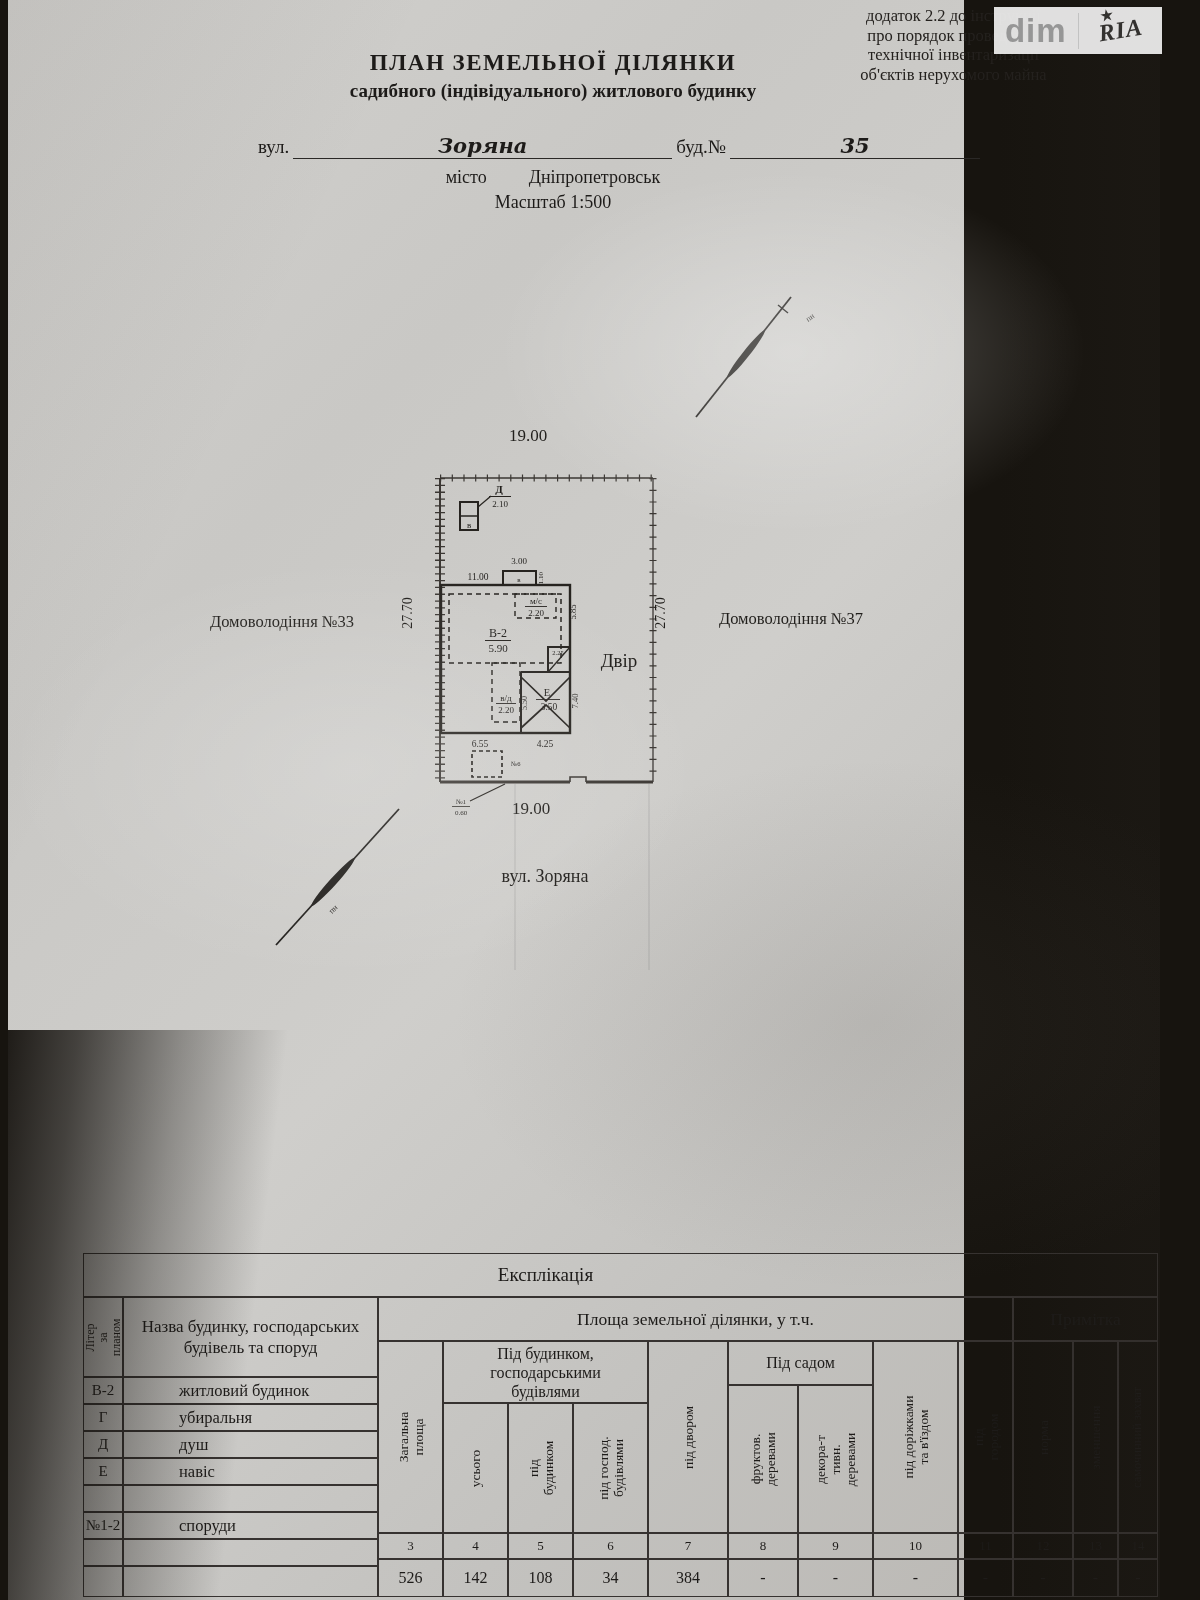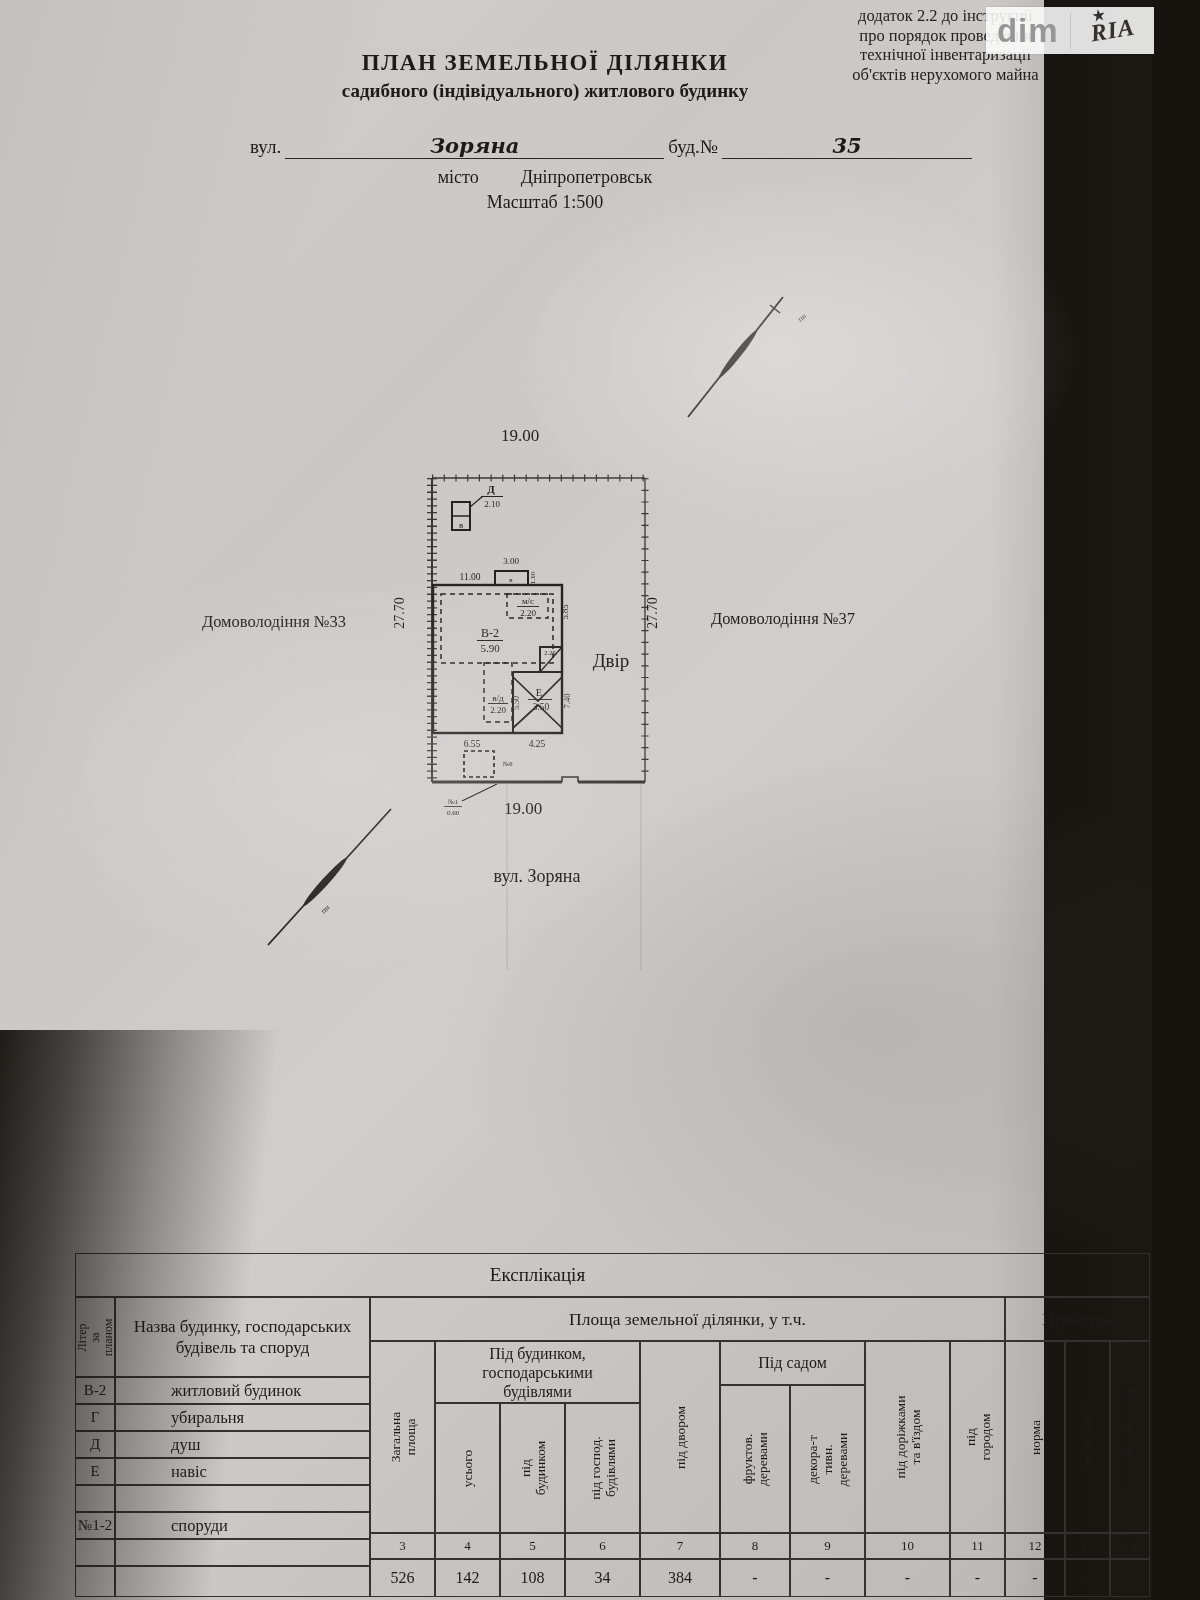--- a/index.html
+++ b/index.html
@@ -1,18 +1,18 @@
 <!DOCTYPE html>
 <html><head>
 <meta charset="utf-8">
 <style>
   html,body{margin:0;padding:0;}
   body{width:1200px;height:1600px;position:relative;background:#17140f;overflow:hidden;
        font-family:"Liberation Serif", serif;color:#1d1b19;}
-  #paper{position:absolute;left:0;top:0;width:1044px;height:1600px;
+  #paper{position:absolute;left:8px;top:0;width:956px;height:1600px;
          background:linear-gradient(135deg,#d2d1ce 0%,#c9c8c5 30%,#cfcecb 55%,#c3c2bf 80%,#bcbab6 100%);}
   #shading{position:absolute;left:0;top:0;width:1152px;height:1600px;pointer-events:none;
     background:
       radial-gradient(ellipse 420px 260px at 68% 22%, rgba(255,255,255,0.30), rgba(255,255,255,0) 70%),
       radial-gradient(ellipse 500px 300px at 30% 48%, rgba(255,255,255,0.18), rgba(255,255,255,0) 70%),
       radial-gradient(ellipse 600px 380px at 75% 64%, rgba(90,85,80,0.14), rgba(90,85,80,0) 70%),
       linear-gradient(to right, rgba(0,0,0,0) 86%, rgba(40,36,32,0.22) 98%),
       linear-gradient(115deg, rgba(60,55,50,0.10) 0%, rgba(60,55,50,0) 22%);}
   #shadow-bl{position:absolute;left:0;top:1030px;width:320px;height:570px;pointer-events:none;
     background:linear-gradient(97deg, rgba(22,19,15,0.95) 0%, rgba(22,19,15,0.75) 18%, rgba(22,19,15,0.35) 45%, rgba(22,19,15,0) 72%);}

